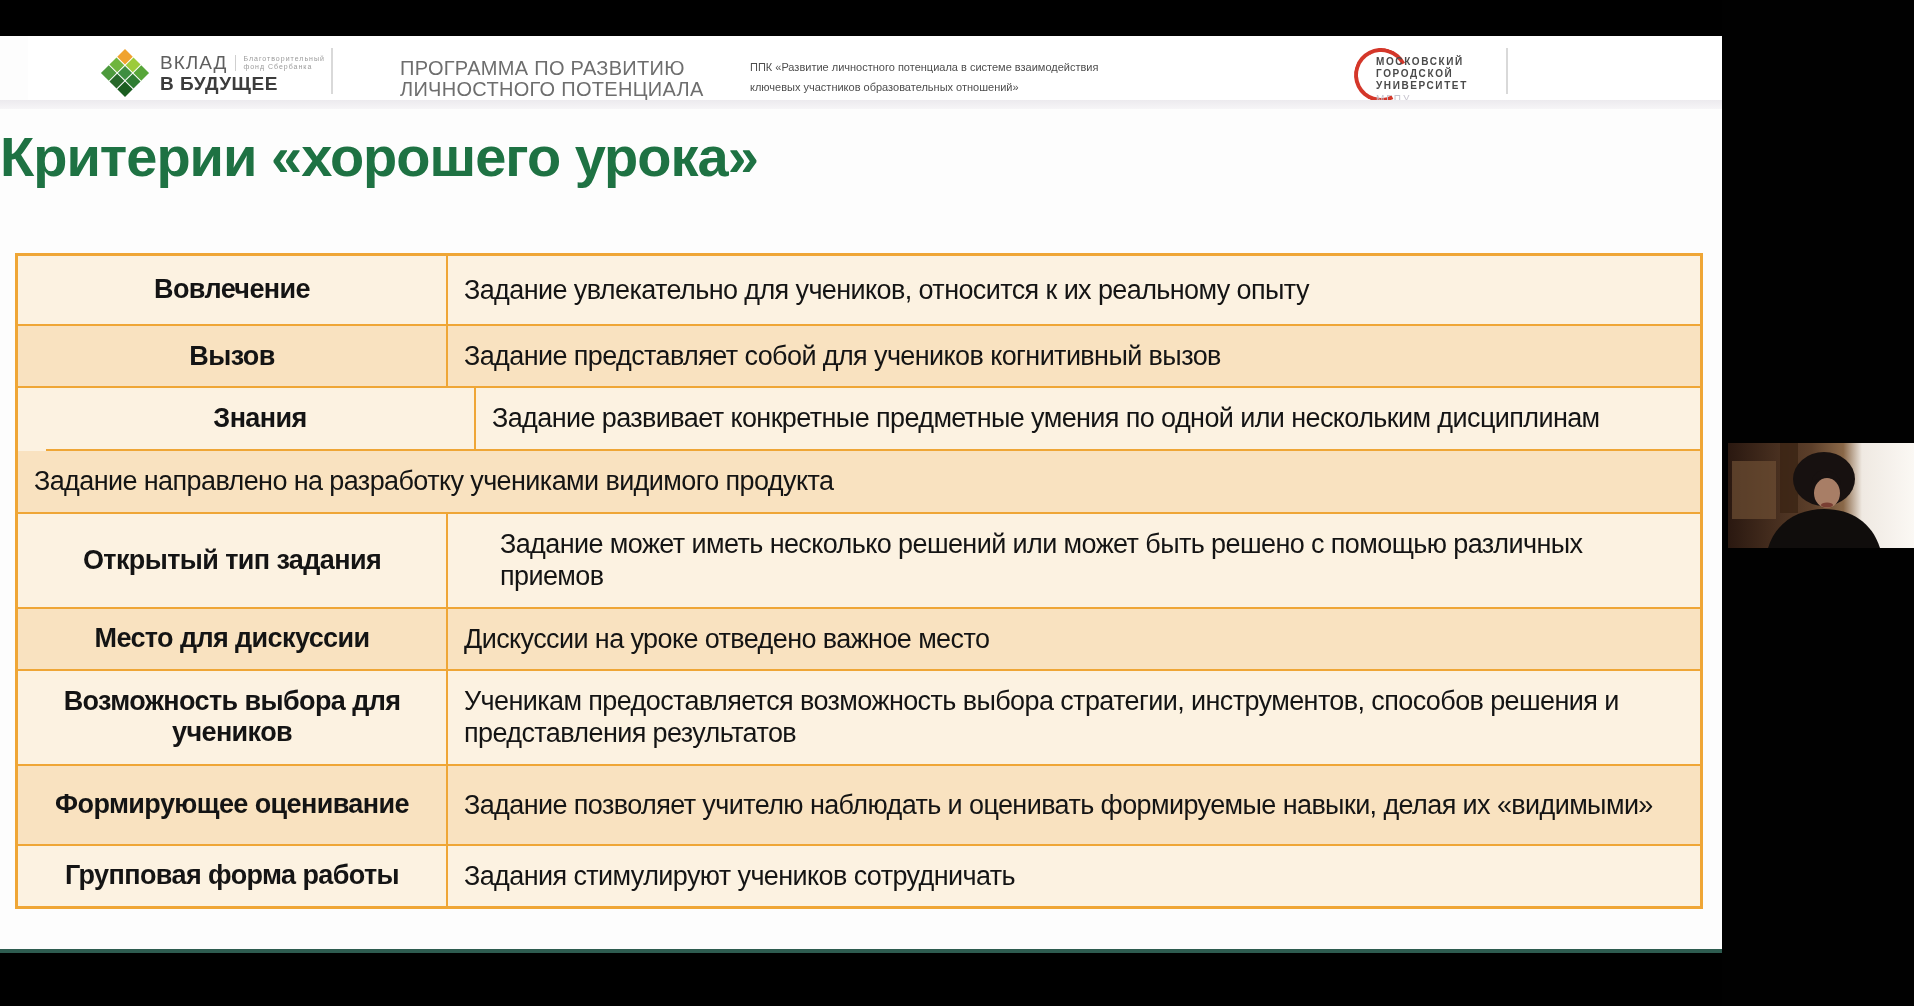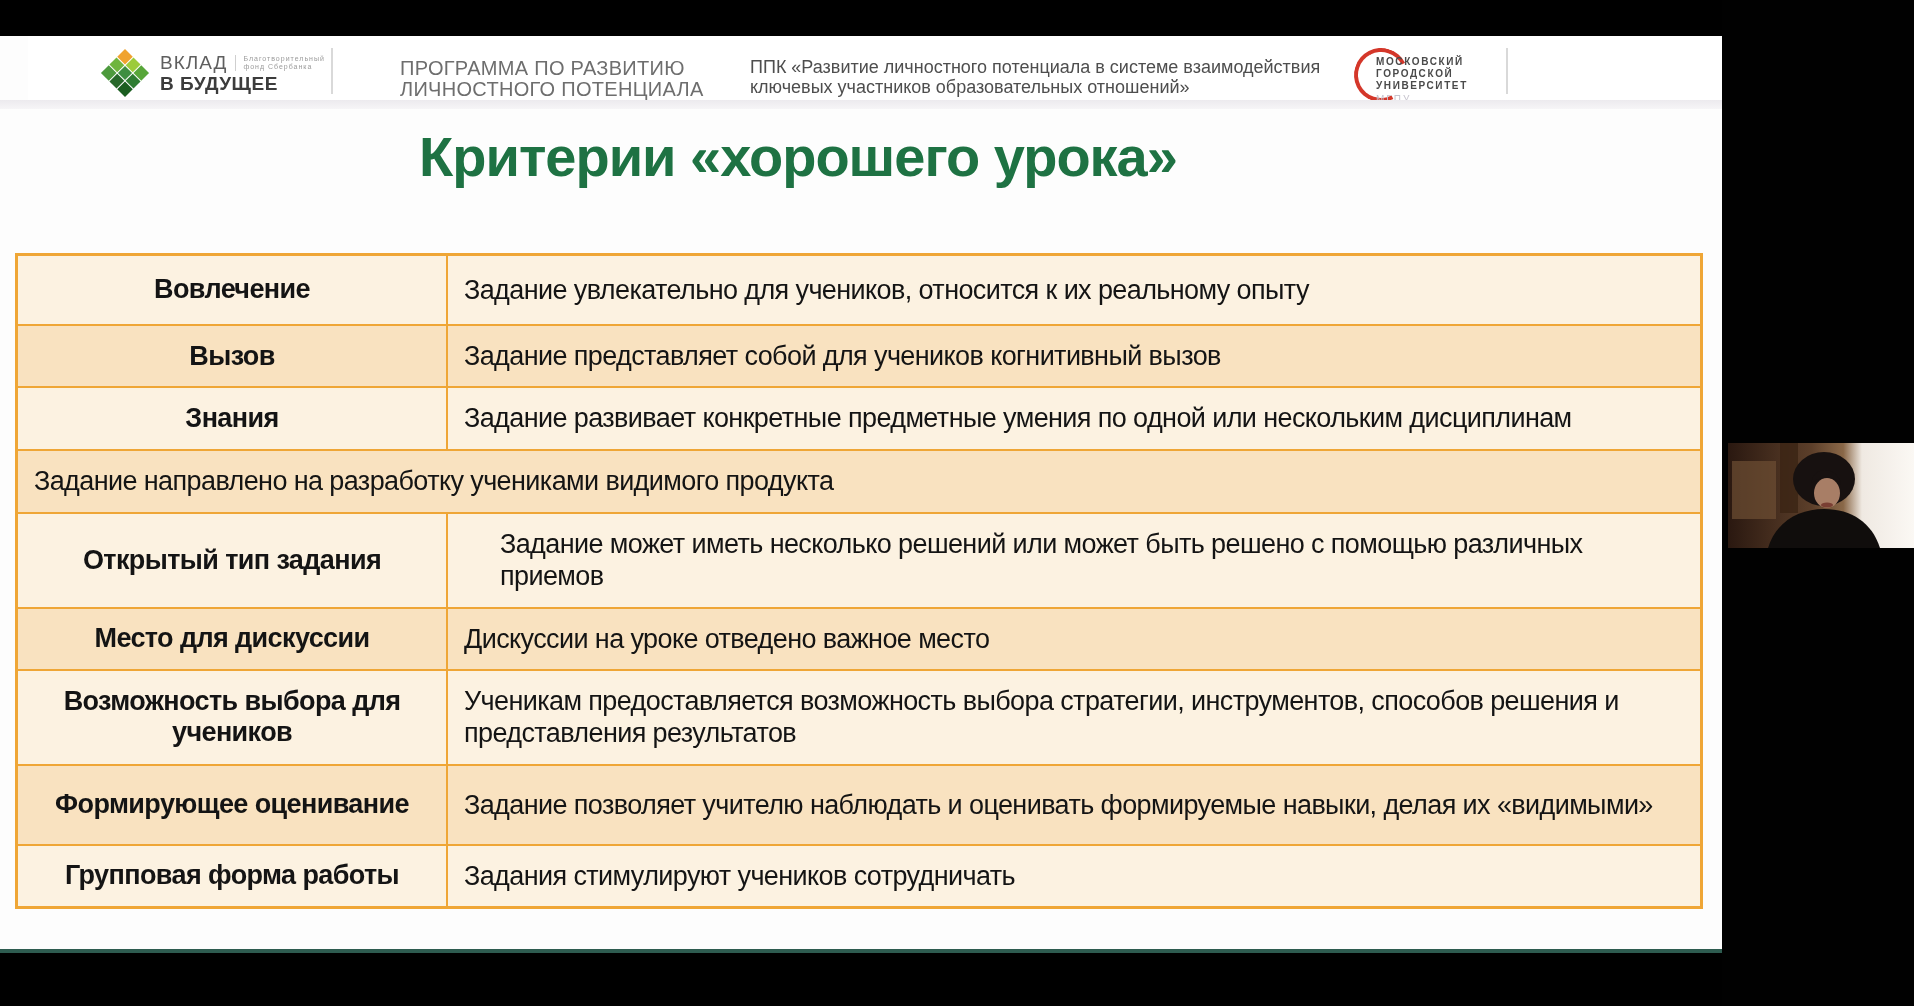--- a/index.html
+++ b/index.html
@@ -29,51 +29,51 @@
   .vk-c3 { background:#6fb53e; } .vk-c4 { background:#3e8e41; } .vk-c5 { background:#2e7d32; }
   .vk-c6 { background:#4d9a3d; } .vk-c7 { background:#27682a; } .vk-c8 { background:#1b5e20; }
   .vklad-line1 { font-size:19px; color:#5f5f5f; letter-spacing:1px; line-height:21px; display:flex; align-items:center;}
   .vklad-line2 { font-size:19px; color:#3c3c3c; font-weight:bold; letter-spacing:.5px; line-height:21px; }
   .vklad-sub { font-size:7px; color:#9a9a9a; line-height:8px; margin-left:8px; padding-left:7px;
                border-left:1px solid #cfcfcf; white-space:pre-line; }
 
   .program-label { position:absolute; left:372px; top:22px; font-size:20px; line-height:21px;
                color:#6e6e6e; letter-spacing:.3px; white-space:pre-line; }
 
-  .ppk-label { position:absolute; left:722px; top:21px; font-size:18px; line-height:20px;
+  .ppk-label { position:absolute; left:722px; top:21px; font-size:11px; line-height:20px;
                color:#4e4e4e; white-space:pre-line; }
 
   
   .mgpu { position:absolute; left:1326px; top:14px; width:150px; height:52px; }
   .mgpu-arc { position:absolute; left:0; top:-2px; width:54px; height:54px; border-radius:50%;
               border:4px solid #d4372a; border-right-color:transparent;
               transform:rotate(18deg); }
   .mgpu-text { position:absolute; left:22px; top:6px; font-size:10px; font-weight:bold;
                color:#4a4a4a; letter-spacing:1.6px; line-height:12px; white-space:pre-line; }
   .mgpu-sub { position:absolute; left:22px; top:44px; font-size:10px; color:#c7c4ce;
               letter-spacing:2px; }
 
   
-  .title { position:absolute; left:0; top:88px; width:1596px; text-align:center;
+  .title { position:absolute; left:0; top:88px; width:1596px; text-align:left;
            font-size:56px; font-weight:bold; color:#1e7243; letter-spacing:-1px; }
 
   
   .ctable { position:absolute; left:15px; top:217px; width:1688px;
             border:3px solid #efa636; background:#fcf2e1; }
   .trow { display:flex; border-bottom:2px solid #efa636; }
   .trow:last-child { border-bottom:none; }
   .row-light { background:#fcf2e1; }
   .row-dark  { background:#f9e2c0; }
   .tcell-l { width:430px; flex:0 0 430px; border-right:2px solid #efa636;
              display:flex; align-items:center; justify-content:center; text-align:center;
              font-weight:bold; font-size:27px; letter-spacing:-0.6px; line-height:1.15;
              color:#141414; padding:4px 6px; }
   .tcell-r { flex:1; display:flex; align-items:center; font-size:27px; letter-spacing:-0.6px;
              line-height:1.2; color:#141414; padding:14px 16px; }
-  .h1r { min-height:70px; } .h2r { min-height:60px; } .h3r { min-height:62px; }
+  .h1r { min-height:70px; } .h2r { min-height:60px; } .h3r { min-height:62px;margin-left:28px; }
   .h4r { min-height:63px; } .h5r { min-height:77px;gap:36px; } .h6r { min-height:52px; }
   .h7r { min-height:81px; } .h8r { min-height:80px; } .h9r { min-height:57px; }
 
   
   .video-strip { position:absolute; left:1722px; top:0; width:192px; height:1006px; background:#010101; }
   .webcam { position:absolute; left:6px; top:443px; width:186px; height:105px; background:#120c08; }
   .webcam svg { display:block; }
 </style>
 </head>
 <body>

